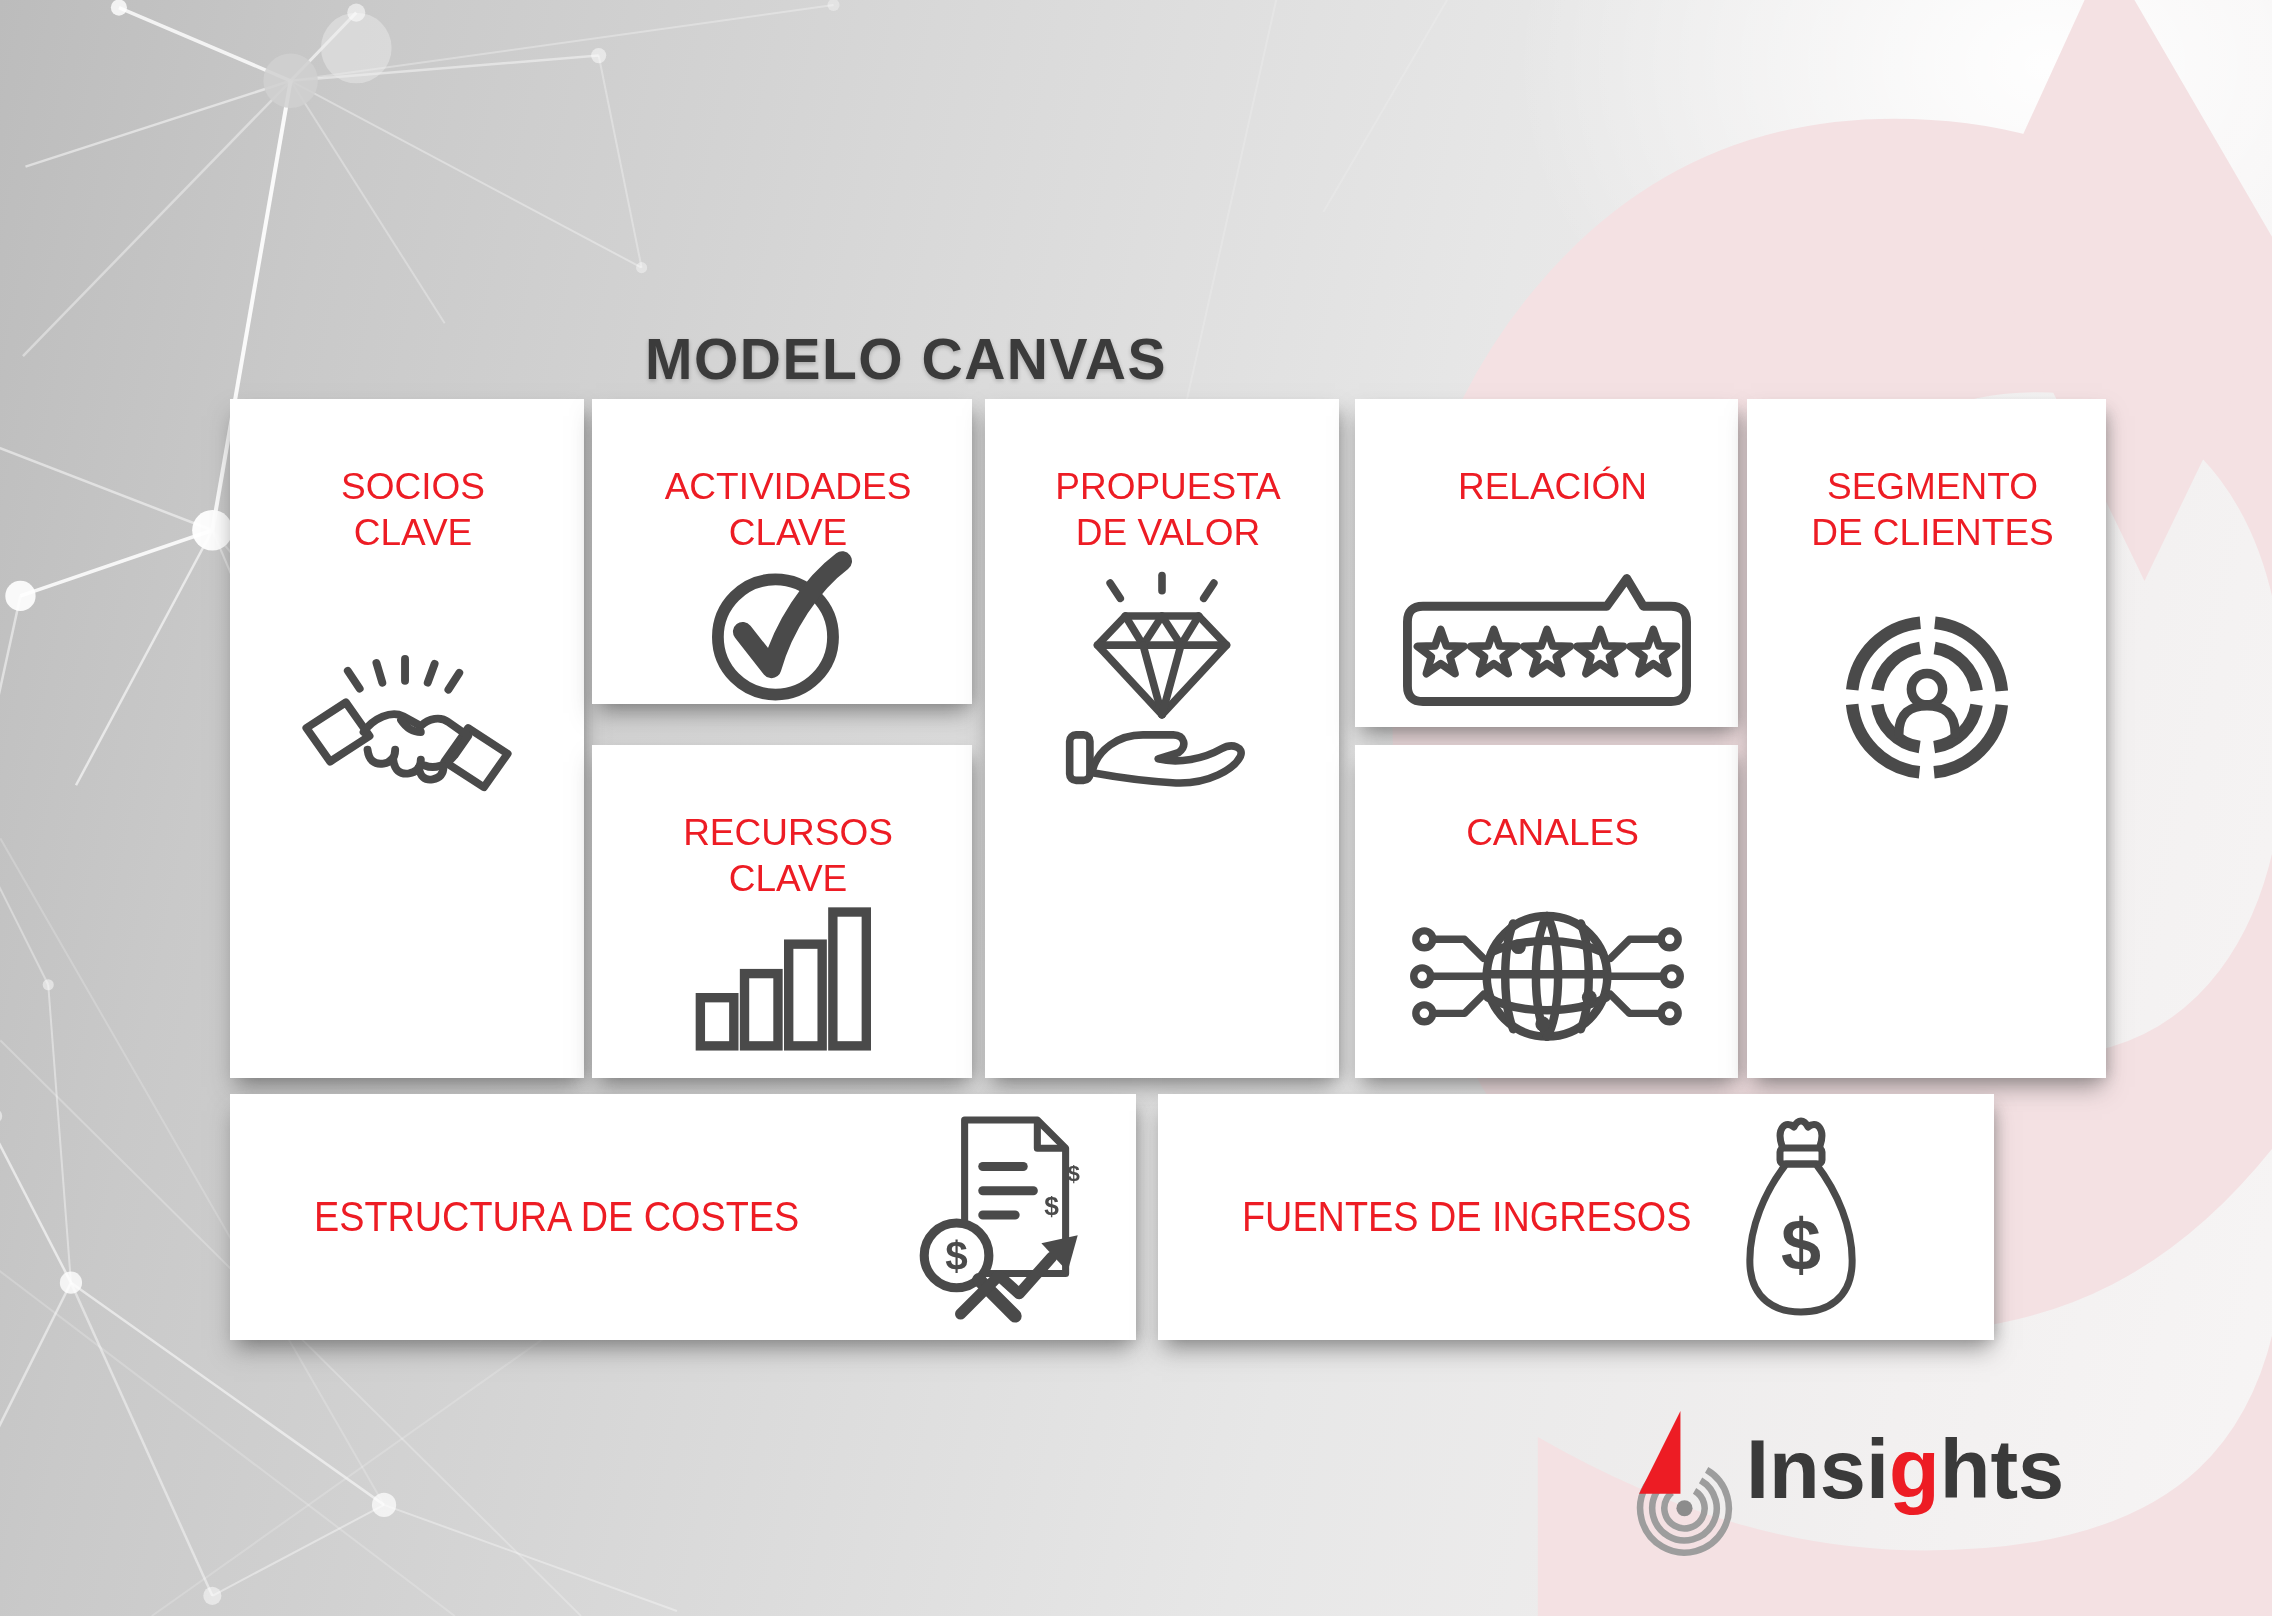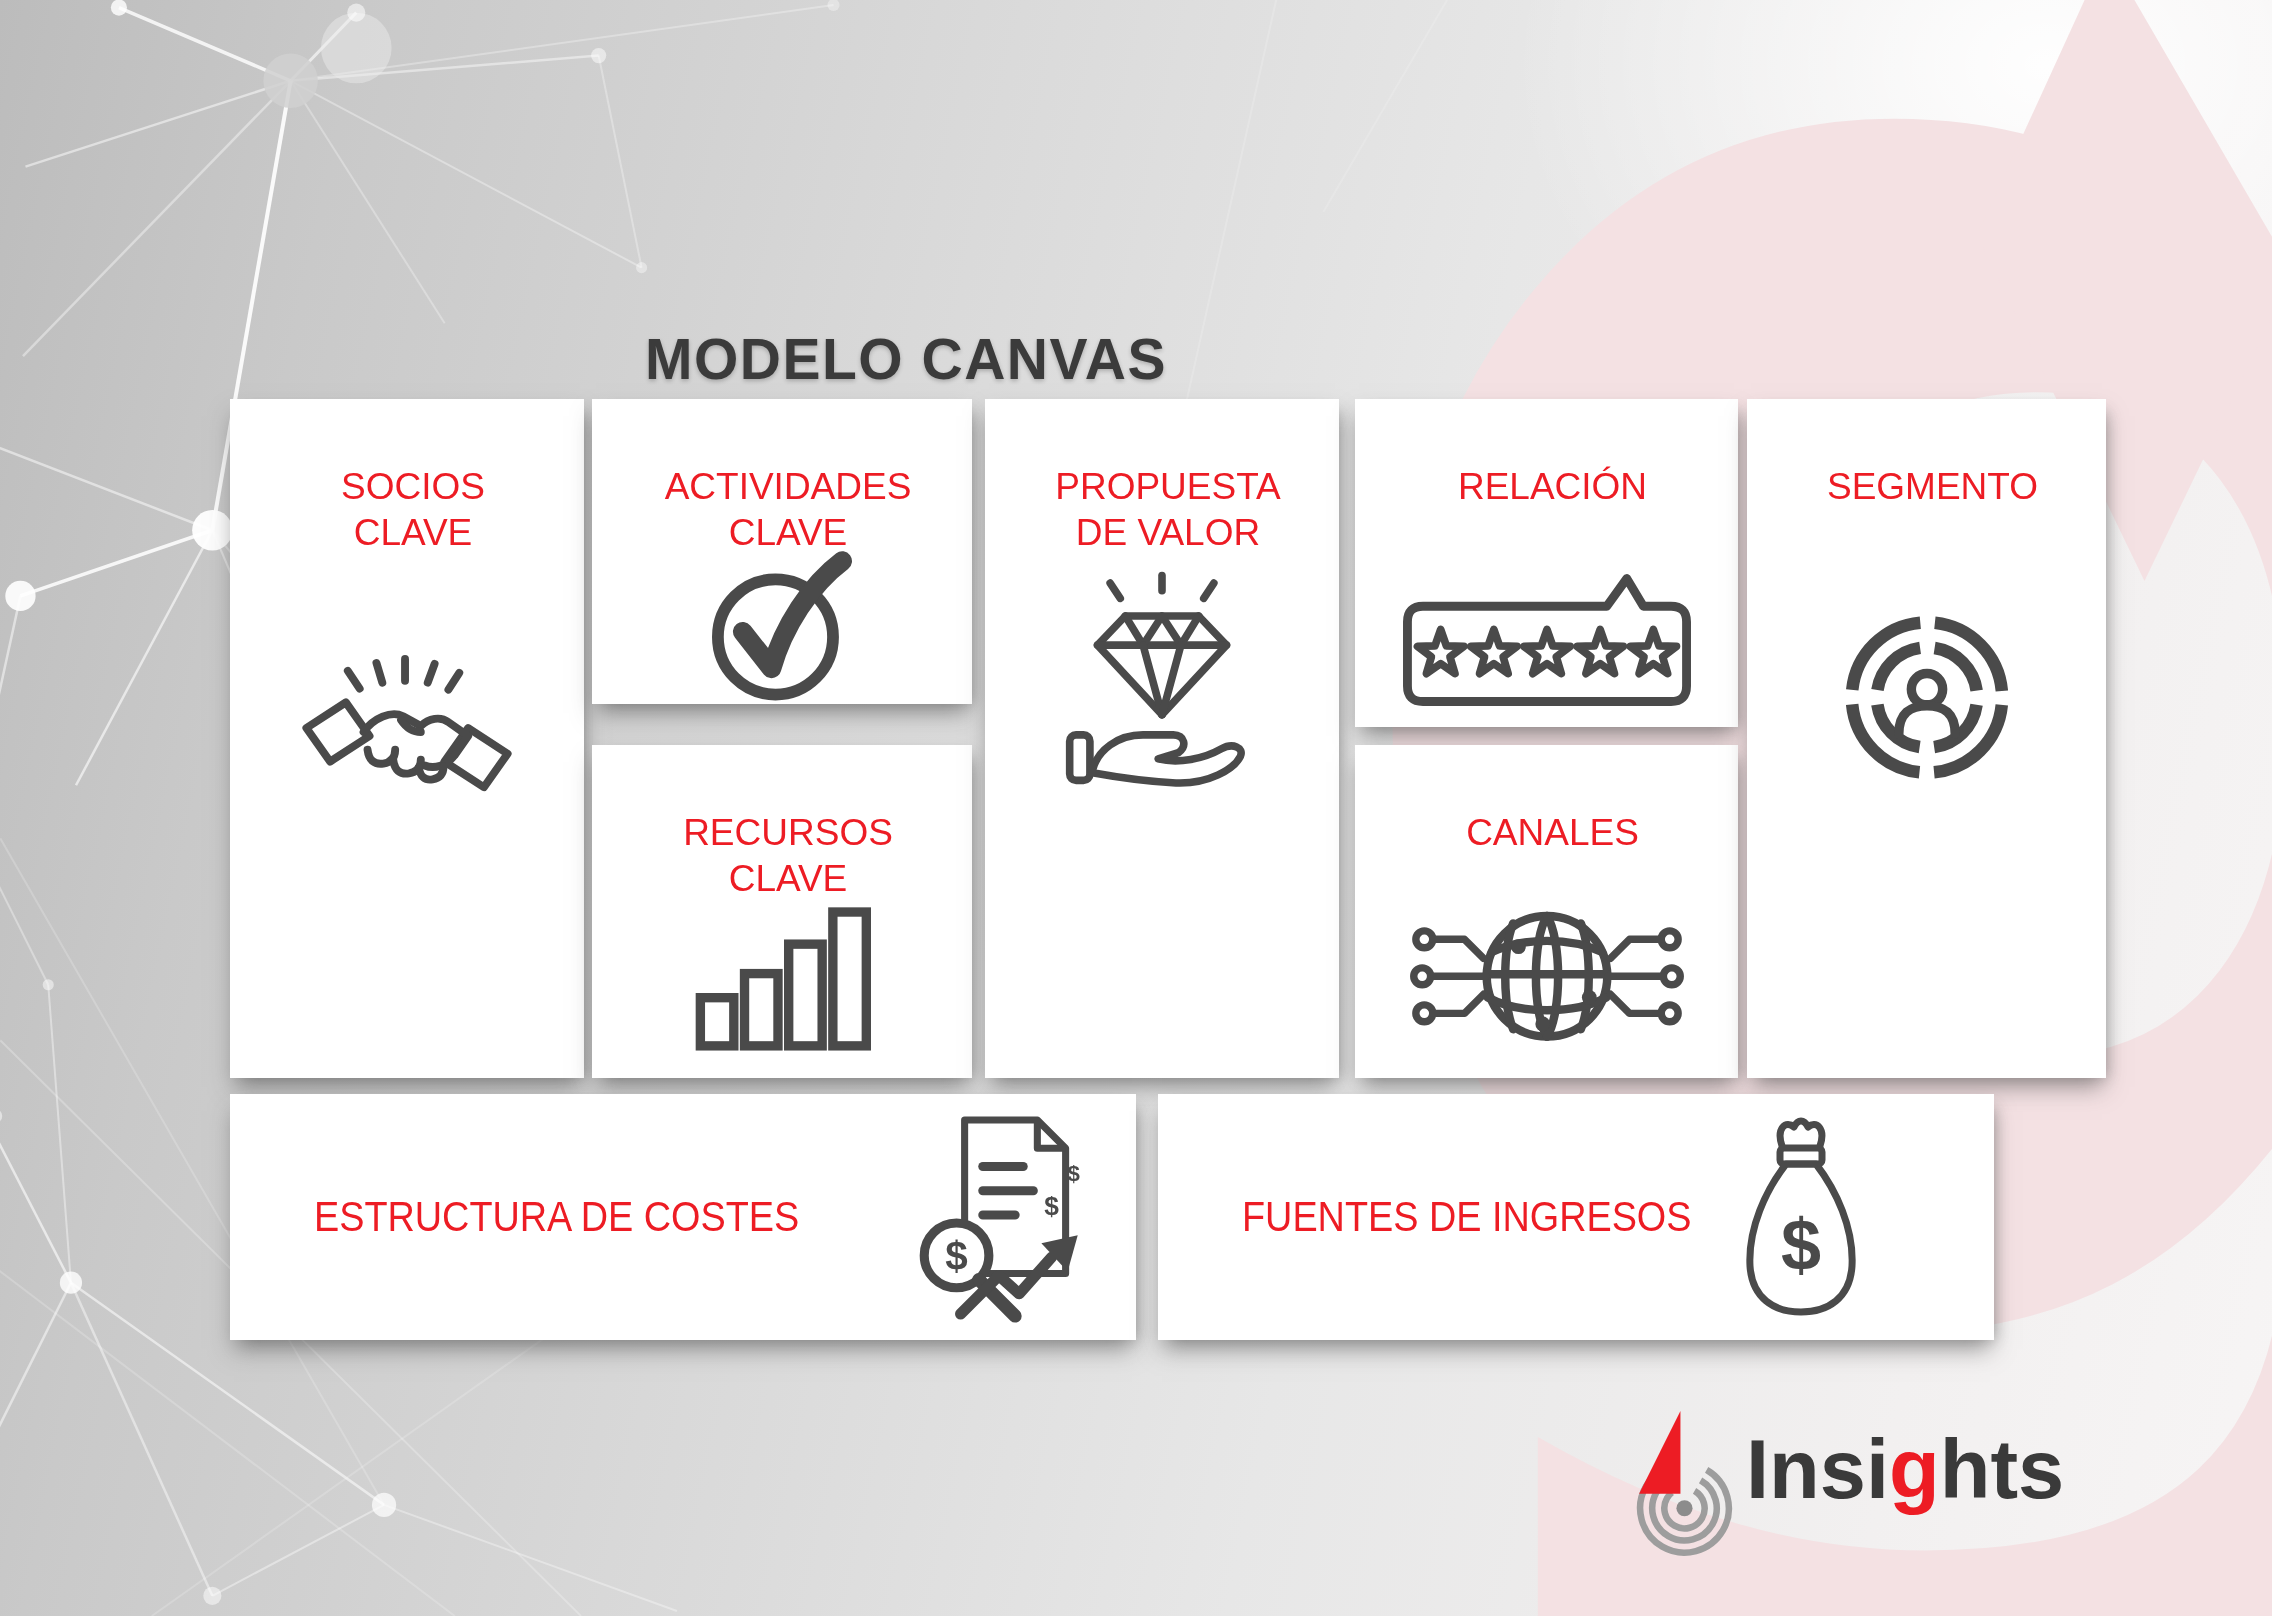--- a/index.html
+++ b/index.html
@@ -235,20 +235,21 @@
           <line x1="240" y1="75" x2="188" y2="75"></line>
         <circle cx="246" cy="110" r="8"></circle>
           <path d="M238,110 H208 L190,92"></path>
       </g>
     </svg>
   </div>
 
   <div class="card c-segmento">
     <div class="card-label">
       <div>SEGMENTO</div>
+      <div>DE CLIENTES</div>
     </div>
     <svg class="icon i-target" viewBox="0 0 160 160">
       <g stroke="var(--icon,#4A4A4A)" fill="none" stroke-width="12">
         <circle cx="80" cy="80" r="72" stroke-dasharray="99.1 14" transform="rotate(5.6 80 80)"></circle>
         <circle cx="80" cy="80" r="48" stroke-dasharray="61.4 14" transform="rotate(8.3 80 80)"></circle>
       </g>
       <g stroke="var(--icon,#4A4A4A)" fill="none" stroke-width="9" stroke-linecap="round">
         <circle cx="80" cy="72" r="15"></circle>
         <path d="M53,115 C53,95 64,88 80,88 C96,88 107,95 107,115"></path>
       </g>

